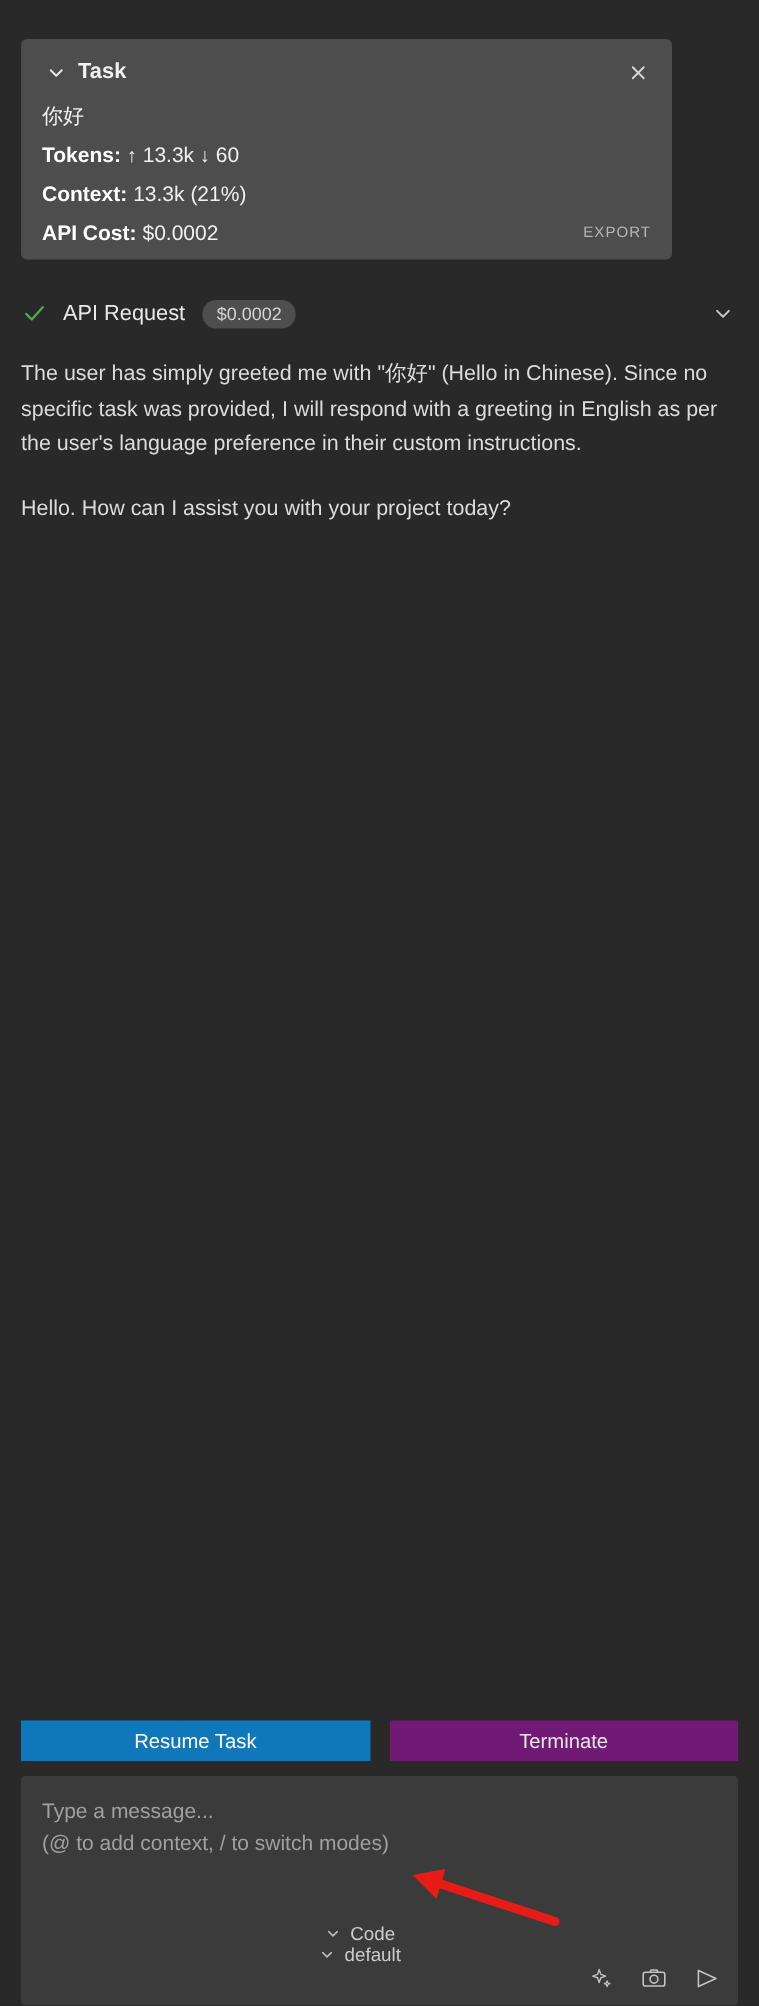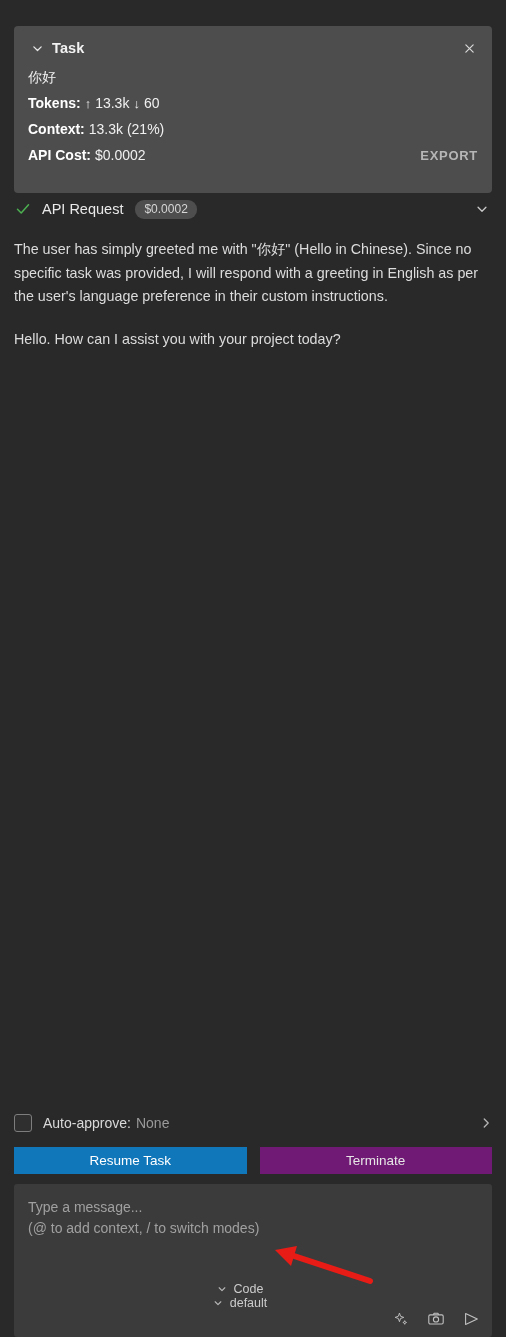--- a/index.html
+++ b/index.html
@@ -12,24 +12,24 @@
   .app {
     position: relative;
     width: 506px; height: 1337px;
     background: #29292a;
     display: flex; flex-direction: column;
   }
 
   
   .task-card {
     position: absolute;
-    left: 14px; top: 26px; width: 478px;
+    left: 14px; top: 26px; width: 434px;
     background: #4d4d4d;
     border-radius: 4px;
-    padding: 10px 14px 28px 14px;
+    padding: 10px 14px 8px 14px;
   }
   .task-head {
     display: flex; align-items: center;
     height: 24px;
     position: relative;
   }
   .chev-down {
     width: 18px; height: 18px;
     display: inline-flex; align-items: center; justify-content: center;
     margin-right: 6px;
@@ -53,21 +53,21 @@
     font-size: 14px; color: #f0f0f0;
     margin-top: 7px; line-height: 19px;
     display: flex; align-items: flex-end; gap: 4px;
     position: relative;
   }
   .task-row b { font-weight: bold; color: #ffffff; }
   .tok-group { display: inline-flex; align-items: center; gap: 4px; }
   .arrow-gl { font-size: 13px; color: #f0f0f0; }
   .export-btn {
     position: absolute; right: 0; bottom: 0;
-    font-size: 13px; font-weight: bold; letter-spacing: .7px;
+    font-size: 10px; font-weight: normal; letter-spacing: .7px;
     color: #b6b6b6;
   }
 
   
   .api-row {
     position: absolute;
     left: 0; top: 194px; width: 506px; height: 30px;
     display: flex; align-items: center;
     padding: 0 14px;
   }
@@ -227,30 +227,20 @@
     </span>
   </div>
 
   <div class="msg">
     <p>The user has simply greeted me with "你好" (Hello in Chinese). Since no specific task was provided, I will respond with a greeting in English as per the user's language preference in their custom instructions.</p>
     <p>Hello. How can I assist you with your project today?</p>
   </div>
 
   <div class="bottom">
 
-    <div class="auto-approve">
-      <span class="checkbox"></span>
-      <span class="aa-label">Auto-approve:</span>
-      <span class="aa-value">None</span>
-      <span class="aa-chev">
-        <svg width="14" height="14" viewBox="0 0 16 16" fill="none" aria-hidden="true">
-          <path d="M6 3.5 L10.5 8 L6 12.5" stroke="currentColor" stroke-width="1.5" stroke-linecap="round" stroke-linejoin="round"></path>
-        </svg>
-      </span>
-    </div>
 
     <div class="btn-row">
       <button class="btn btn-primary">Resume Task</button>
       <button class="btn btn-secondary">Terminate</button>
     </div>
 
     <div class="composer">
       <div class="placeholder">
         <div>Type a message...</div>
         <div>(@ to add context, / to switch modes)</div>

